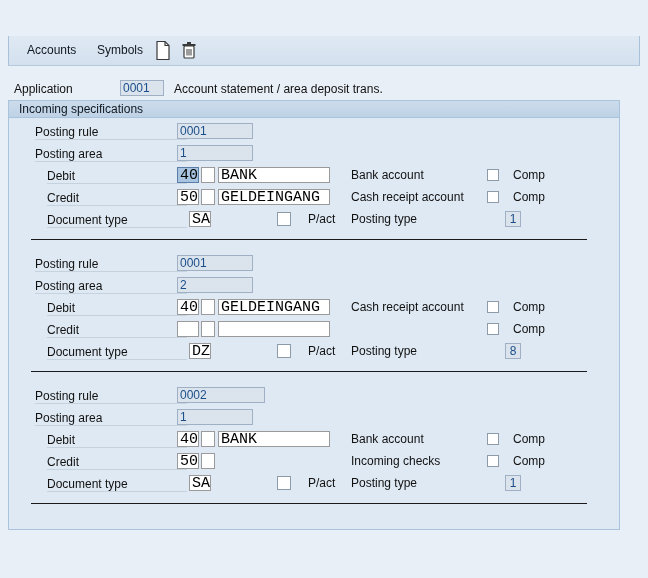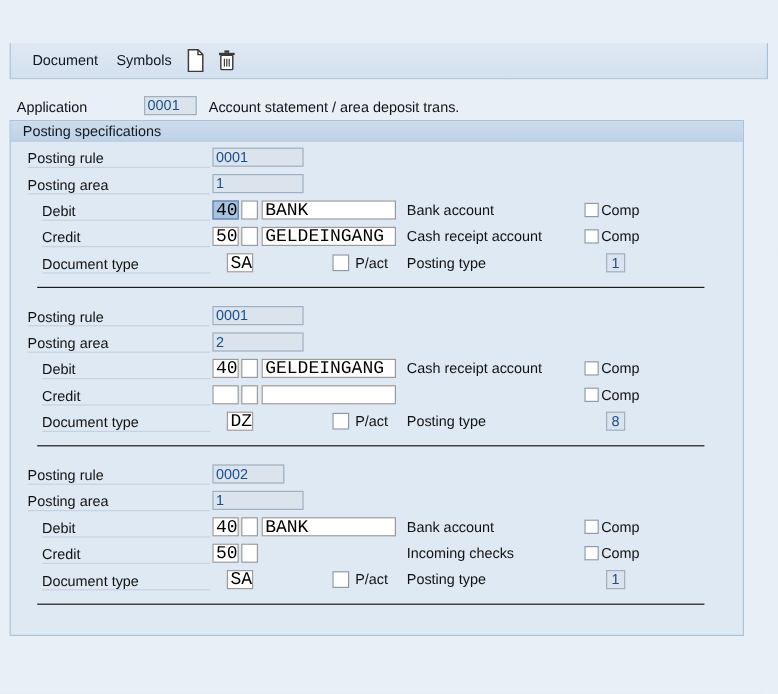--- a/index.html
+++ b/index.html
@@ -72,39 +72,39 @@
     padding:0 2px;height:16px;line-height:15px;white-space:nowrap;overflow:hidden;
   }
   .inp.ro{background:#dbe3ec;border:1px solid #9fb0c4;color:#1a4e8a;
           font-family:"Liberation Sans",sans-serif;font-size:12px;line-height:15px;}
   .inp.sel{background:#a8c4e0;border:1px solid #5b7ea6;}
   .inp.num{text-align:left;}
   .chk{
     position:absolute;box-sizing:border-box;width:12px;height:12px;
     border:1px solid #8d9aa8;background:#fff;
   }
-  .flabel{position:absolute;font-size:12px;color:#111;white-space:nowrap;}
+  .flabel{position:absolute;font-size:12px;color:#111;white-space:nowrap;margin-left:12px;}
   .hr{position:absolute;height:1px;background:#1a1a1a;}
 
   
   .btn{
     position:absolute;box-sizing:border-box;
     background:linear-gradient(to bottom,#fdf3c8 0%,#f8e79c 50%,#f3dc86 100%);
     border:1px solid #6b6b4e;color:#111;font-size:12px;
     text-align:center;line-height:19px;cursor:pointer;
   }
 </style>
 </head>
 <body>
 
 <div class="app-frame">
 
 
   <div class="toolbar">
-    <div class="tb-item" style="left:18px;">Document</div>
+    <div class="tb-item" style="left:18px;">Accounts</div>
     <div class="tb-item" style="left:88px;">Symbols</div>
 
     <div class="tb-icon" style="left:145px;">
       <svg width="18" height="21" viewBox="0 0 18 21">
         <path d="M3 1.5 L11 1.5 L15 5.5 L15 19.5 L3 19.5 Z" fill="#ffffff" stroke="#3a3a3a" stroke-width="1.2"></path>
         <path d="M11 1.5 L11 5.5 L15 5.5" fill="none" stroke="#3a3a3a" stroke-width="1.2"></path>
       </svg>
     </div>
 
     <div class="tb-icon" style="left:171px;">
@@ -121,21 +121,21 @@
 
 
   <div class="appline">
     <div class="lbl">Application</div>
     <div class="inp ro" style="left:120px;top:0;width:44px;">0001</div>
     <div class="desc">Account statement / area deposit trans.</div>
   </div>
 
   <div class="panel">
     <div class="panel-head">
-      <span>Posting specifications</span>
+      <span>Incoming specifications</span>
     </div>
     <div class="panel-body" id="blocks-host">
         <div class="flabel" style="left:14px;top:7px;width:152px;border-bottom:1px solid #c6d2de;">Posting rule</div>
         <div class="inp ro" style="left:168px;top:5px;width:76px;">0001</div>
         <div class="flabel" style="left:14px;top:29px;width:152px;border-bottom:1px solid #c6d2de;">Posting area</div>
         <div class="inp ro" style="left:168px;top:27px;width:76px;">1</div>
         <div class="flabel" style="left:26px;top:51px;width:140px;border-bottom:1px solid #c6d2de;">Debit</div>
         <div class="inp num sel" style="left:168px;top:49px;width:22px;">40</div>
         <div class="inp" style="left:192px;top:49px;width:14px;"></div>
         <div class="inp" style="left:209px;top:49px;width:112px;">BANK</div>
@@ -175,21 +175,21 @@
         <div class="chk" style="left:478px;top:205px;"></div>
         <div class="flabel" style="left:492px;top:204px;">Comp</div>
         <div class="flabel" style="left:26px;top:227px;width:140px;border-bottom:1px solid #c6d2de;">Document type</div>
         <div class="inp" style="left:180px;top:225px;width:22px;">DZ</div>
         <div class="chk" style="left:268px;top:226px;width:14px;height:14px;"></div>
         <div class="flabel" style="left:287px;top:226px;">P/act</div>
         <div class="flabel" style="left:330px;top:226px;">Posting type</div>
         <div class="inp ro" style="left:496px;top:225px;width:16px;text-align:center;padding:0;">8</div>
         <div class="hr" style="left:22px;top:253px;width:556px;"></div>
         <div class="flabel" style="left:14px;top:271px;width:152px;border-bottom:1px solid #c6d2de;">Posting rule</div>
-        <div class="inp ro" style="left:168px;top:269px;width:60px;">0002</div>
+        <div class="inp ro" style="left:168px;top:269px;width:88px;">0002</div>
         <div class="flabel" style="left:14px;top:293px;width:152px;border-bottom:1px solid #c6d2de;">Posting area</div>
         <div class="inp ro" style="left:168px;top:291px;width:76px;">1</div>
         <div class="flabel" style="left:26px;top:315px;width:140px;border-bottom:1px solid #c6d2de;">Debit</div>
         <div class="inp num" style="left:168px;top:313px;width:22px;">40</div>
         <div class="inp" style="left:192px;top:313px;width:14px;"></div>
         <div class="inp" style="left:209px;top:313px;width:112px;">BANK</div>
         <div class="flabel" style="left:330px;top:314px;">Bank account</div>
         <div class="chk" style="left:478px;top:315px;"></div>
         <div class="flabel" style="left:492px;top:314px;">Comp</div>
         <div class="flabel" style="left:26px;top:337px;width:140px;border-bottom:1px solid #c6d2de;">Credit</div>

